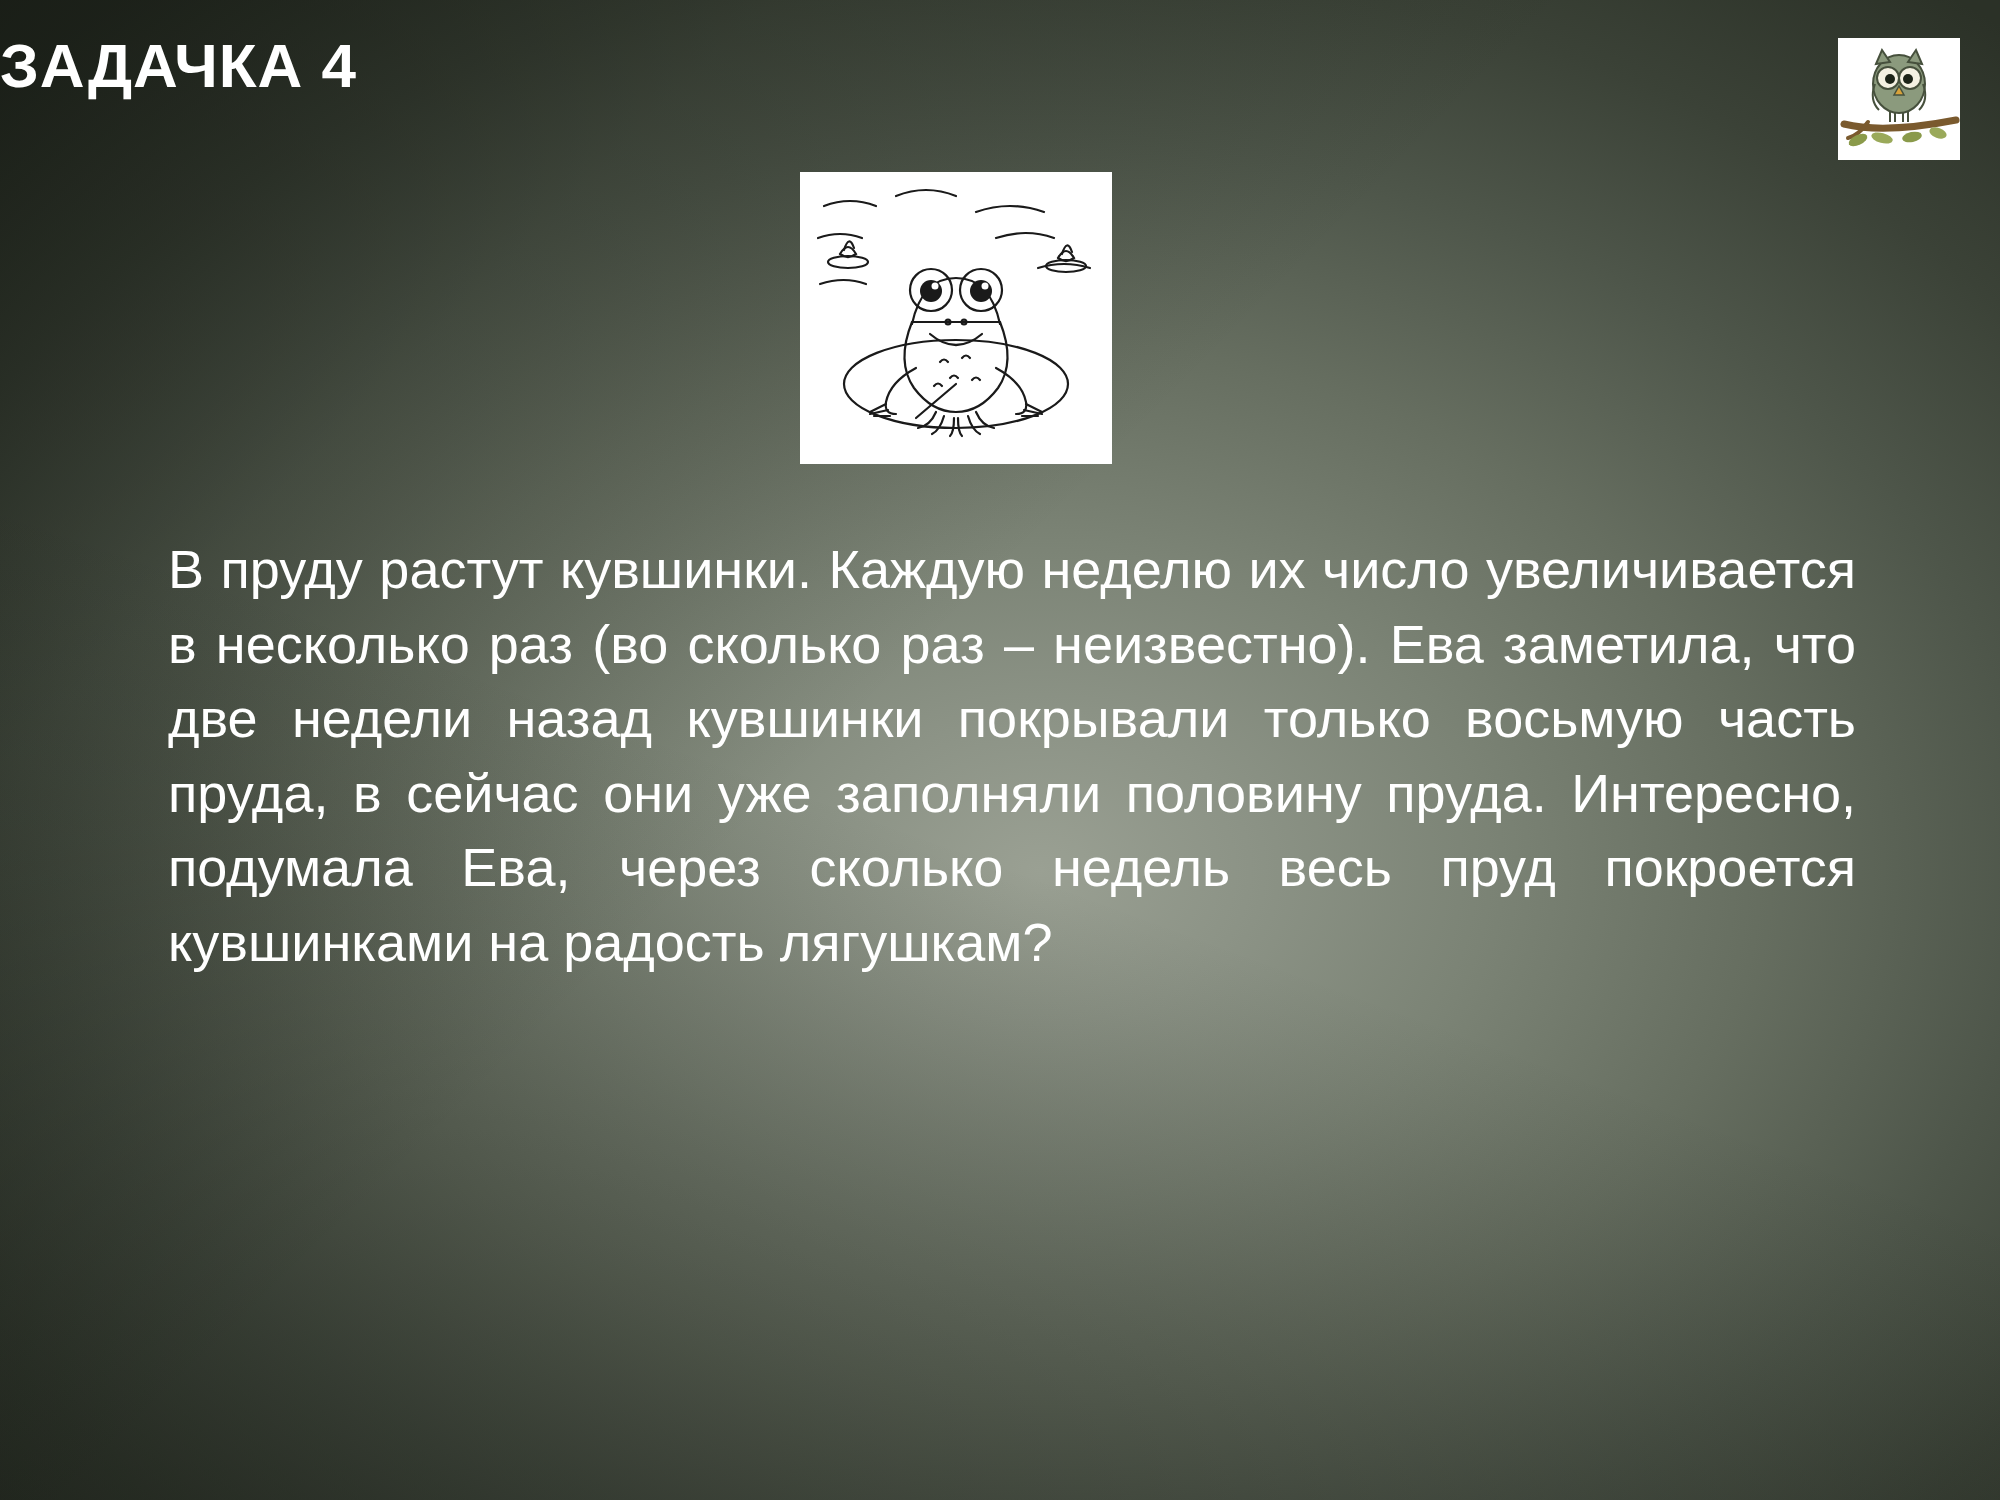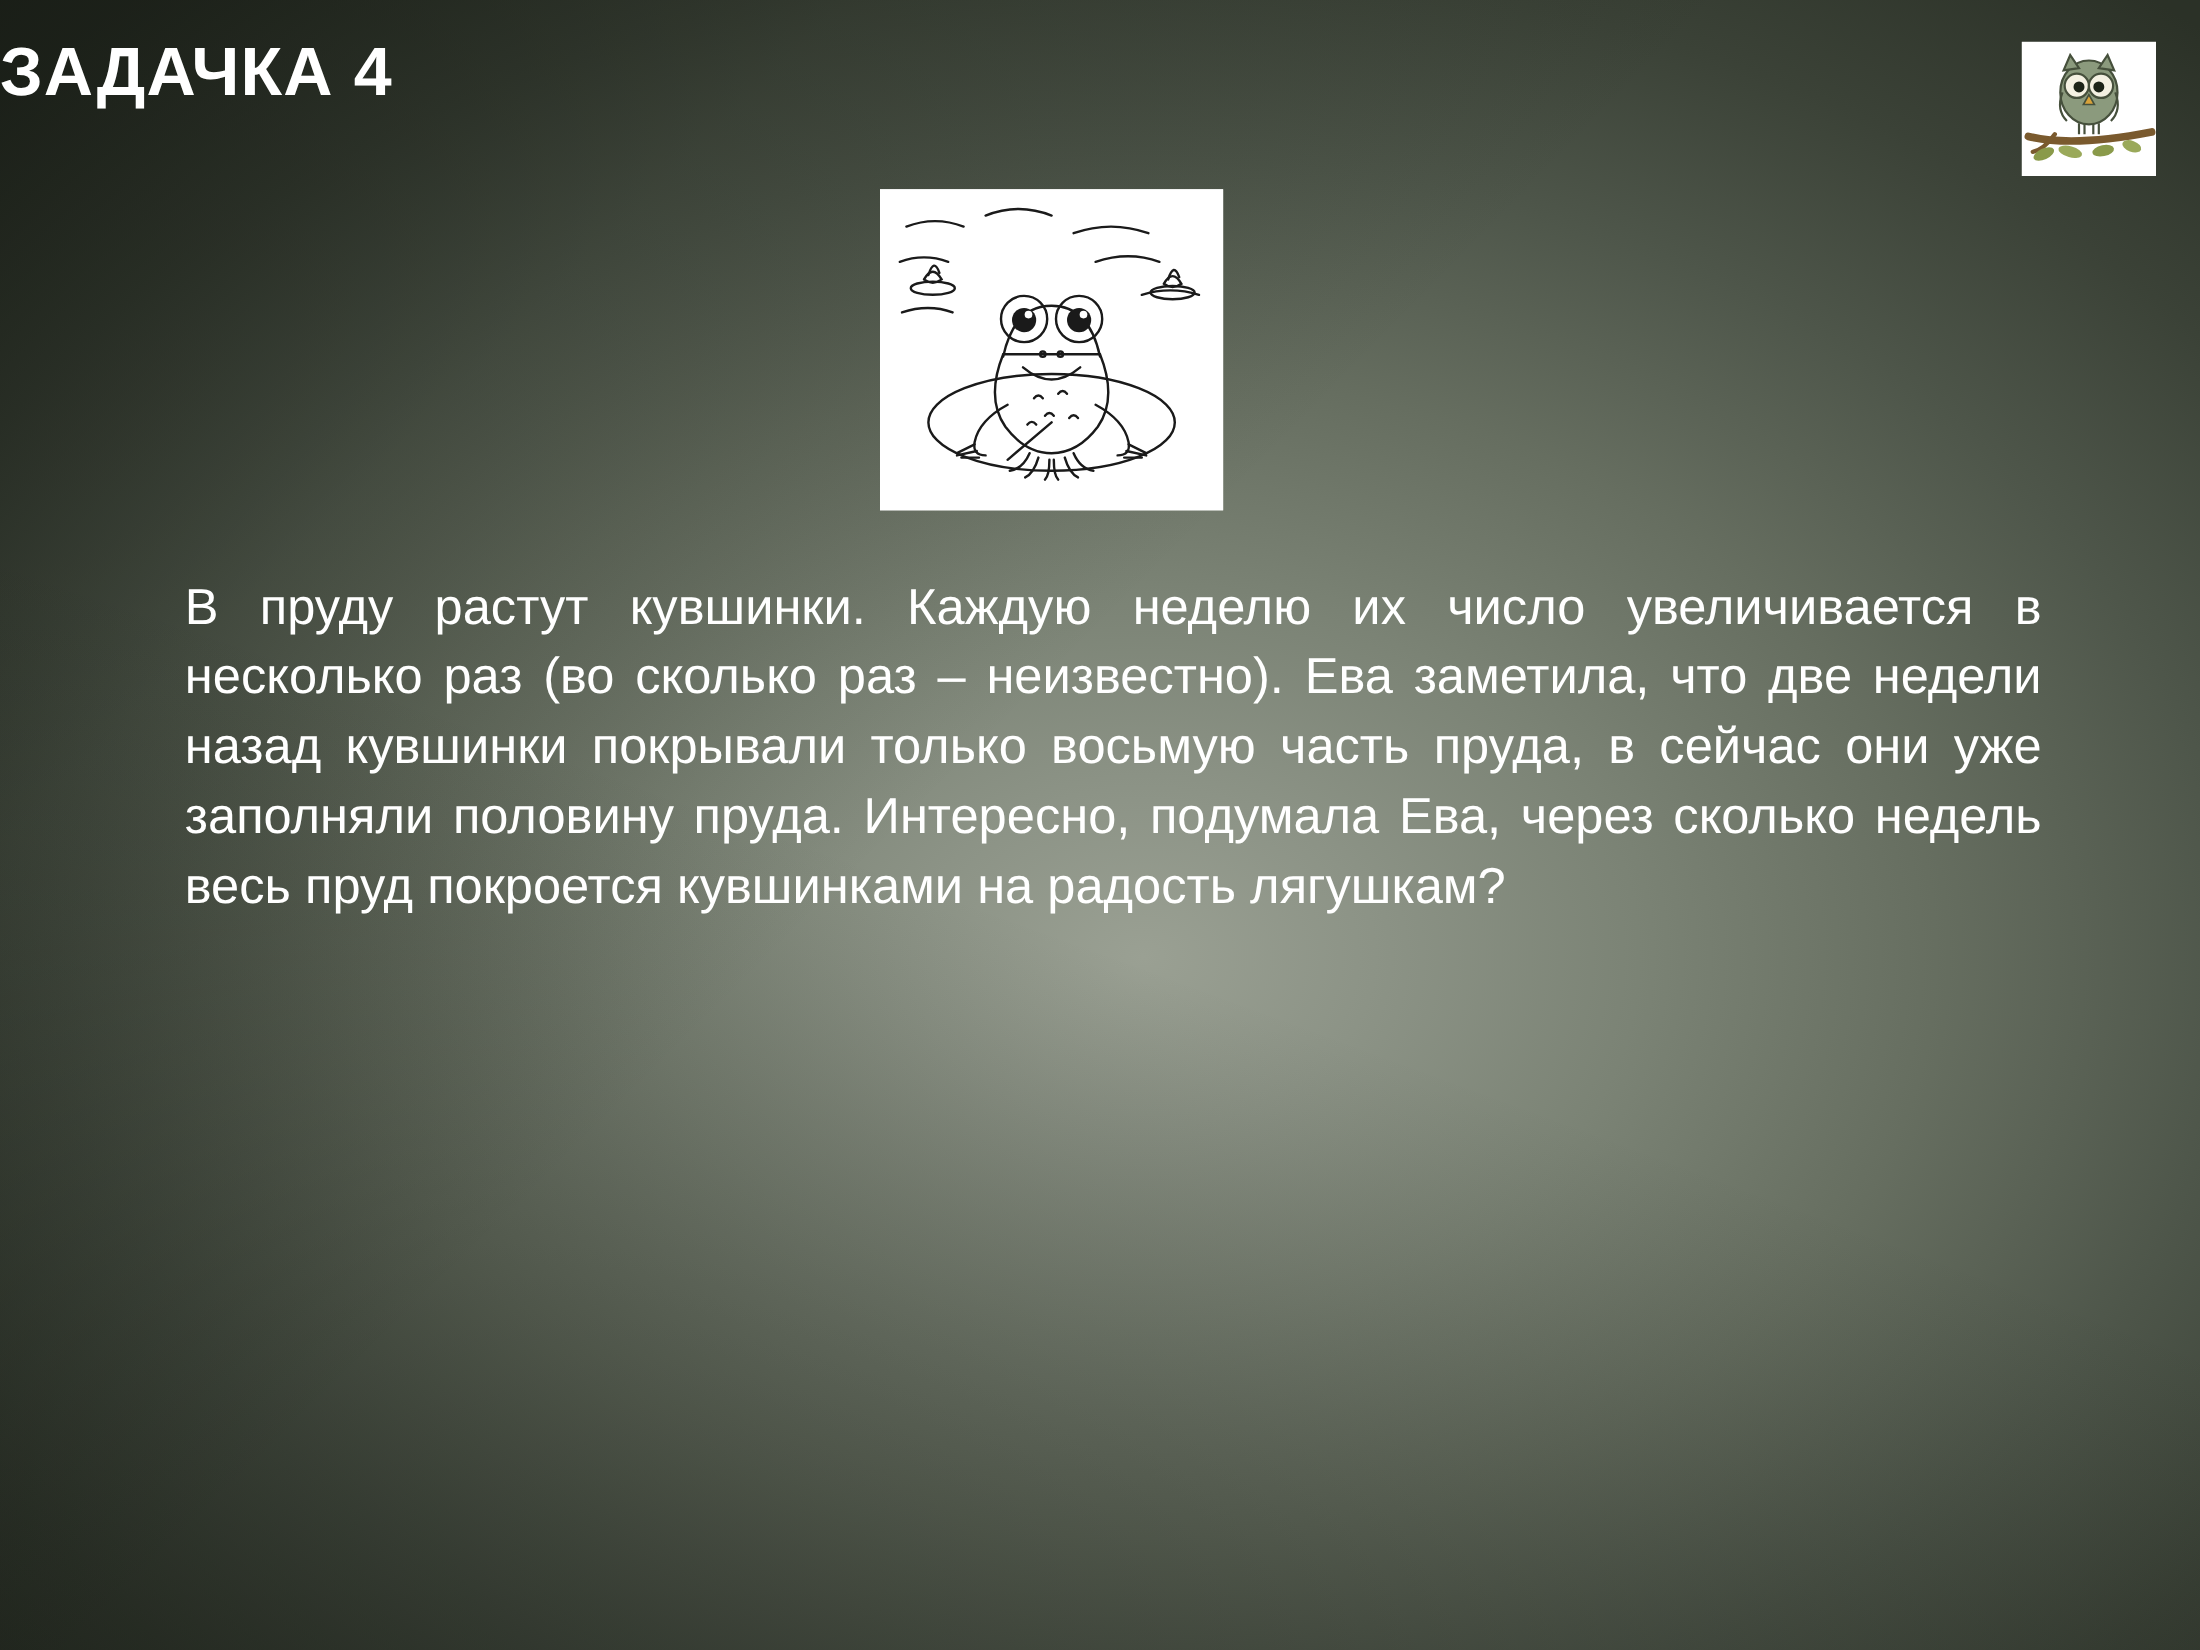--- a/index.html
+++ b/index.html
@@ -76,25 +76,25 @@
     top: 172px;
     left: 800px;
     width: 312px;
     height: 292px;
     background: #ffffff;
     z-index: 5;
   }
 
   .body-text {
     position: absolute;
-    top: 520px;
+    top: 532px;
     left: 168px;
     width: 1688px;
     color: #ffffff;
-    font-size: 46px;
+    font-size: 54px;
     line-height: 1.38;
     text-align: justify;
     text-justify: inter-word;
     z-index: 5;
   }
   .body-text p {
     margin: 0;
   }
 </style>
 </head>

